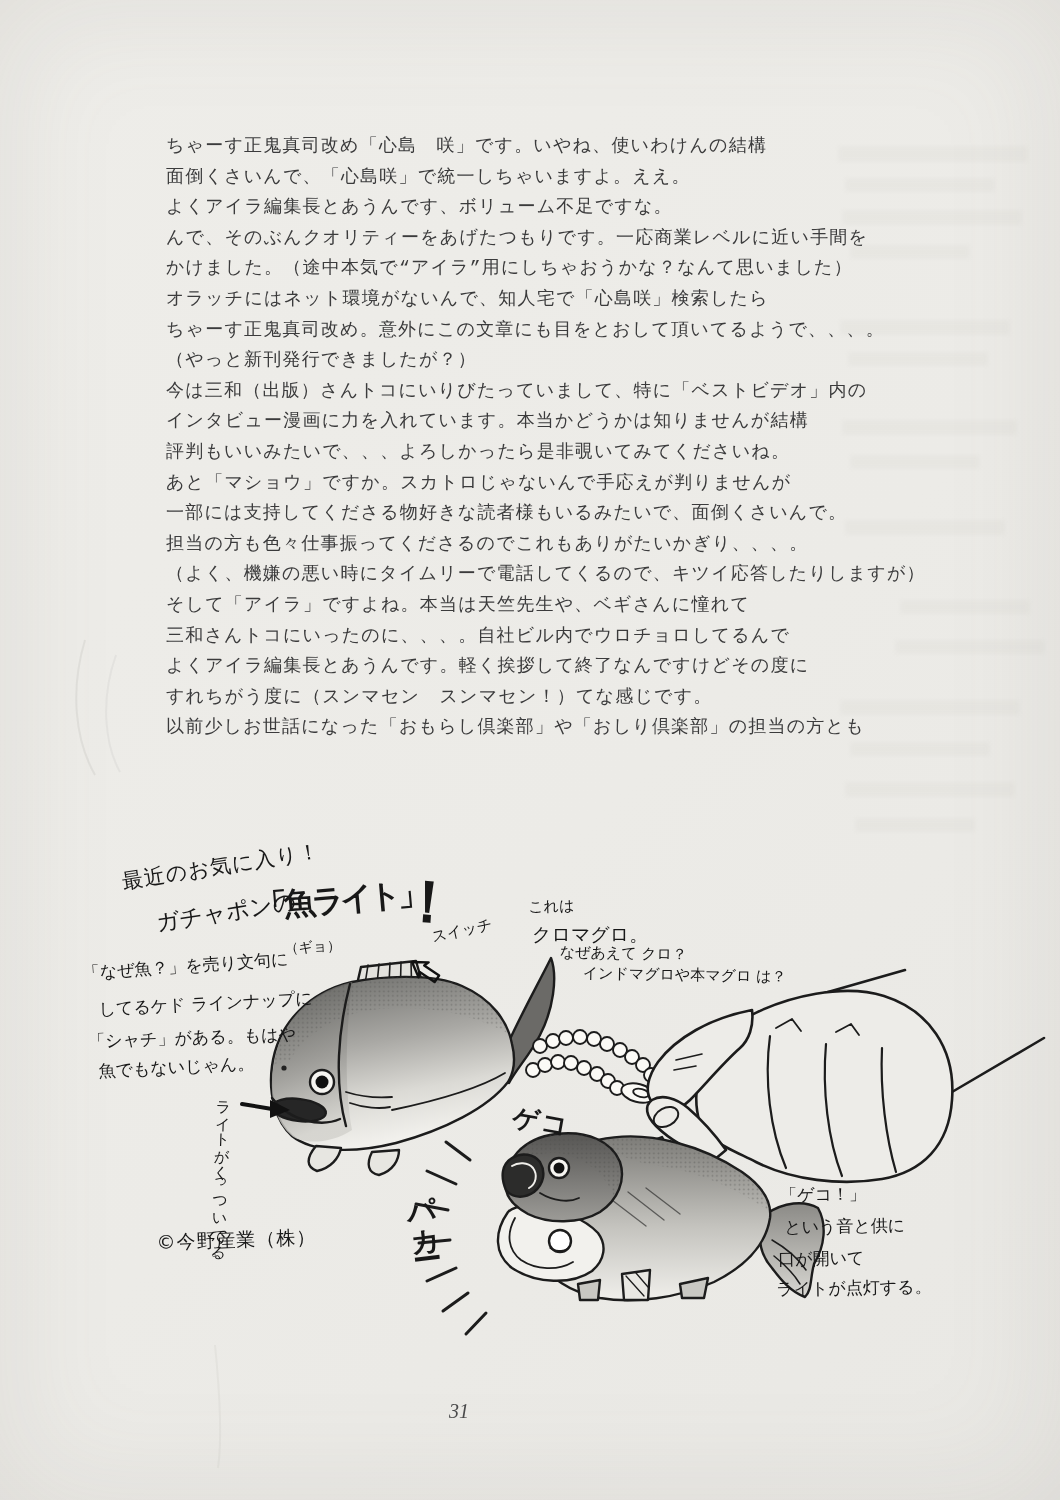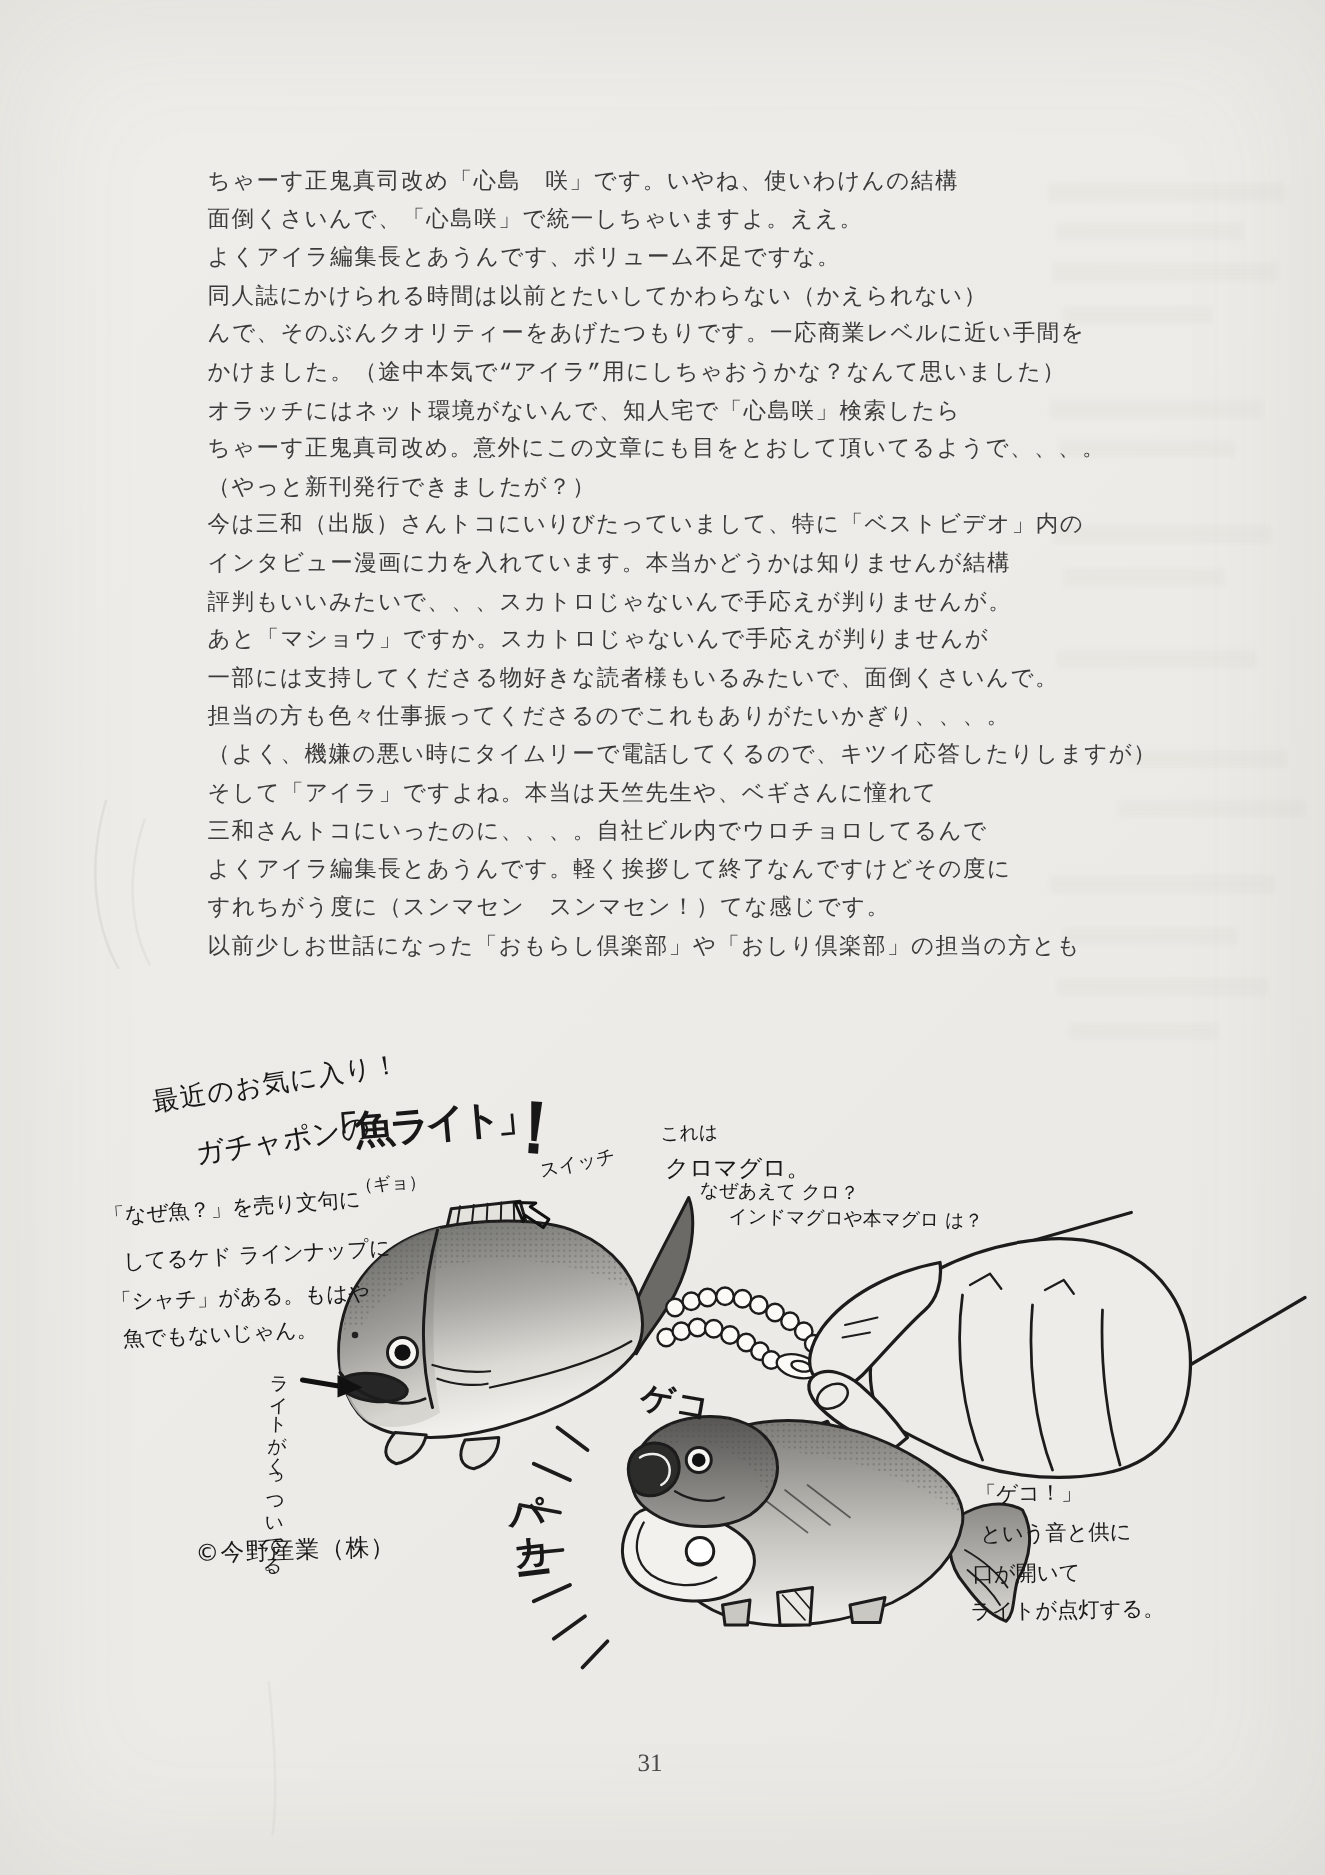--- a/index.html
+++ b/index.html
@@ -20,22 +20,22 @@
   }
   .pl{white-space:nowrap;}
   .hw{
     position:absolute;color:#181818;white-space:nowrap;
     font-family:"DejaVu Sans","Liberation Sans",sans-serif;
     transform-origin:left top;
   }
   .vtext{writing-mode:vertical-rl;text-orientation:upright;}
   .ghost{position:absolute;background:#97968a;opacity:.05;filter:blur(2px);border-radius:2px;}
   .pageno{
-    position:absolute;left:460px;top:1400px;width:120px;text-align:center;
-    font-size:20px;color:#4a4a4b;
+    position:absolute;left:449px;top:1400px;width:120px;
+    font-size:20px;font-style:italic;color:#4a4a4b;
     font-family:"Liberation Serif","DejaVu Serif",serif;
   }
   svg{position:absolute;left:0;top:0;}
 </style>
 </head>
 <body>
 
 <div class="page">
 
   <div class="ghost" style="left:838px;top:146px;width:190px;height:16px;"></div>
@@ -216,29 +216,28 @@
 
     <g transform="translate(412,962) rotate(214)">
       <path d="M0,0 L-14,9 L-12,4 L-30,4 L-30,-4 L-12,-4 L-14,-9 Z" fill="none" stroke="#111" stroke-width="2.4" stroke-linejoin="round"></path>
     </g>
   </svg>
 
   <div class="printed">
     <div class="pl">ちゃーす正鬼真司改め「心島　咲」です。いやね、使いわけんの結構</div>
     <div class="pl">面倒くさいんで、「心島咲」で統一しちゃいますよ。ええ。</div>
     <div class="pl">よくアイラ編集長とあうんです、ボリューム不足ですな。</div>
-    <div class="pl">同人誌にかけられる時間は以前とたいしてかわらない（かえられない）</div>
     <div class="pl">んで、そのぶんクオリティーをあげたつもりです。一応商業レベルに近い手間を</div>
     <div class="pl">かけました。（途中本気で“アイラ”用にしちゃおうかな？なんて思いました）</div>
     <div class="pl">オラッチにはネット環境がないんで、知人宅で「心島咲」検索したら</div>
     <div class="pl">ちゃーす正鬼真司改め。意外にこの文章にも目をとおして頂いてるようで、、、。</div>
     <div class="pl">（やっと新刊発行できましたが？）</div>
     <div class="pl">今は三和（出版）さんトコにいりびたっていまして、特に「ベストビデオ」内の</div>
     <div class="pl">インタビュー漫画に力を入れています。本当かどうかは知りませんが結構</div>
-    <div class="pl">評判もいいみたいで、、、スカトロじゃないんで手応えが判りませんが。</div>
+    <div class="pl">評判もいいみたいで、、、よろしかったら是非覗いてみてくださいね。</div>
     <div class="pl">あと「マショウ」ですか。スカトロじゃないんで手応えが判りませんが</div>
     <div class="pl">一部には支持してくださる物好きな読者様もいるみたいで、面倒くさいんで。</div>
     <div class="pl">担当の方も色々仕事振ってくださるのでこれもありがたいかぎり、、、。</div>
     <div class="pl">（よく、機嫌の悪い時にタイムリーで電話してくるので、キツイ応答したりしますが）</div>
     <div class="pl">そして「アイラ」ですよね。本当は天竺先生や、ベギさんに憧れて</div>
     <div class="pl">三和さんトコにいったのに、、、。自社ビル内でウロチョロしてるんで</div>
     <div class="pl">よくアイラ編集長とあうんです。軽く挨拶して終了なんですけどその度に</div>
     <div class="pl">すれちがう度に（スンマセン　スンマセン！）てな感じです。</div>
     <div class="pl">以前少しお世話になった「おもらし倶楽部」や「おしり倶楽部」の担当の方とも</div>
   </div>

